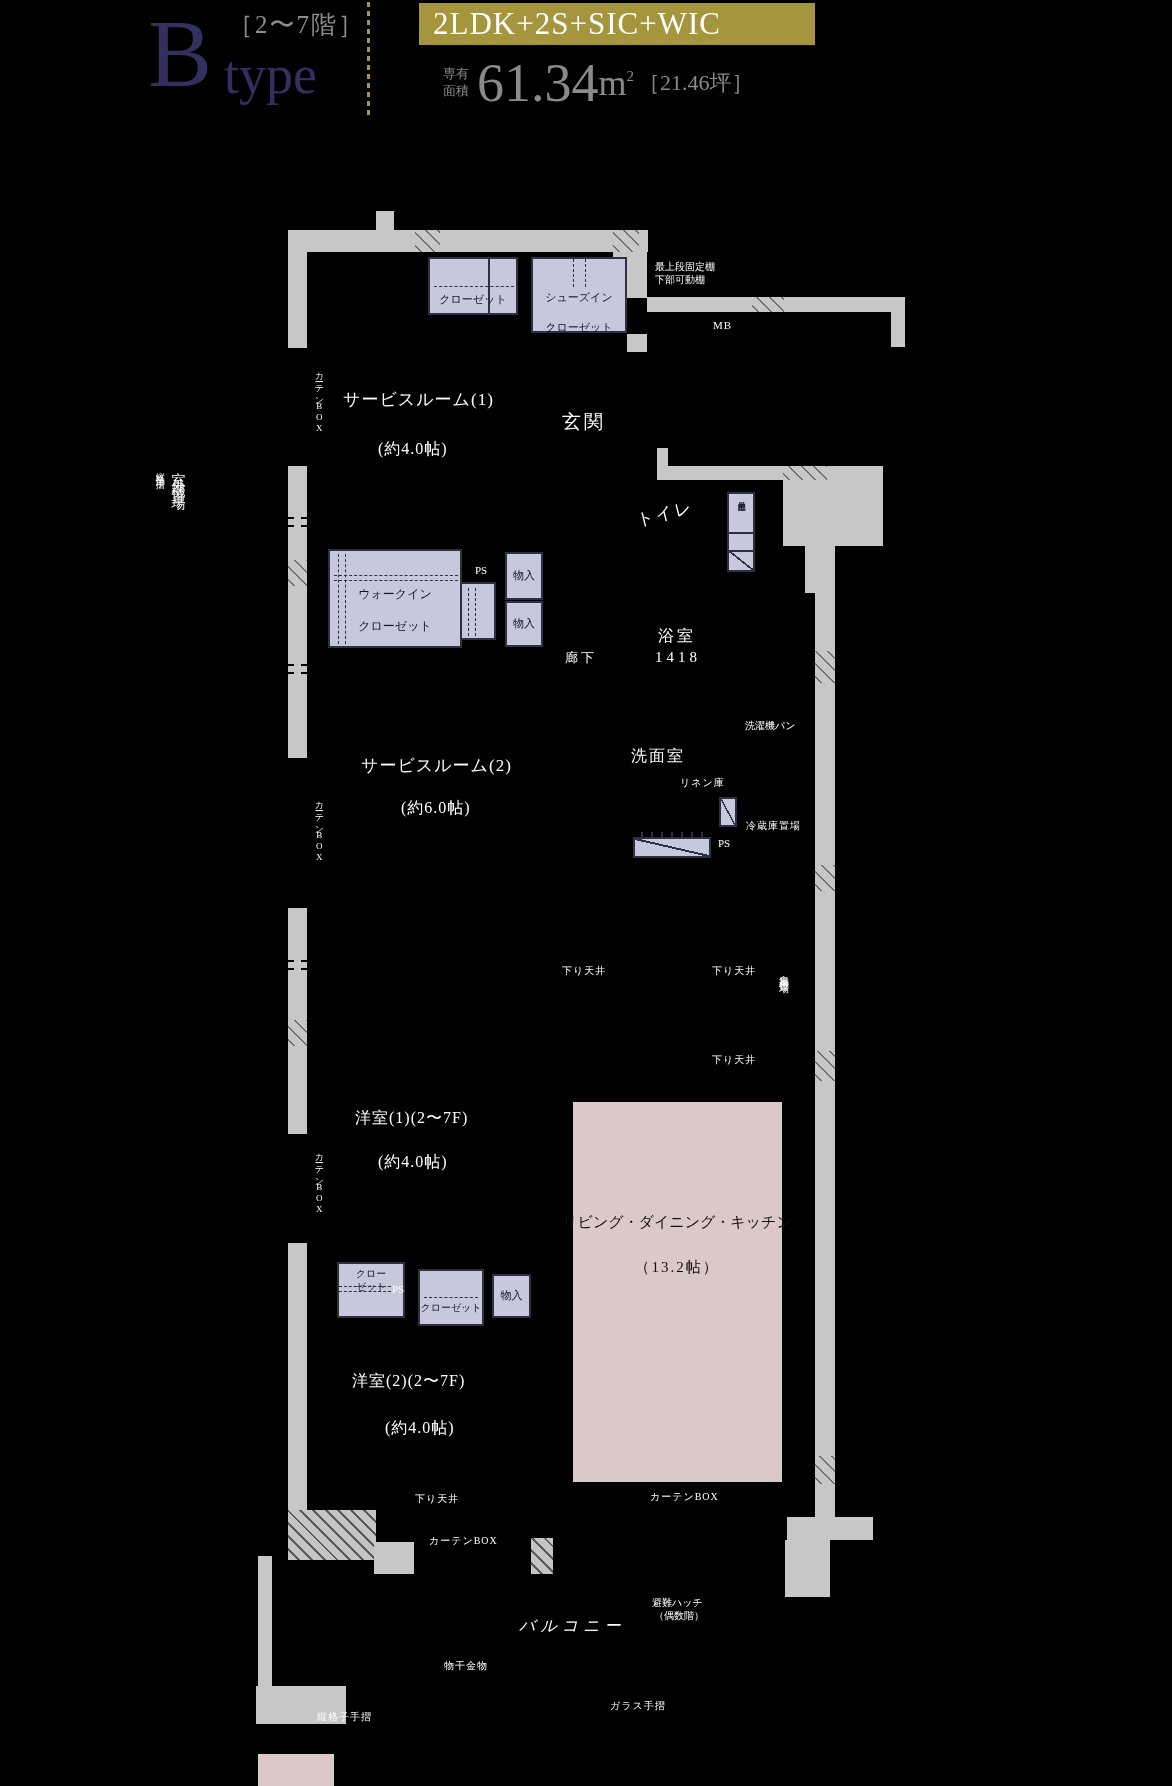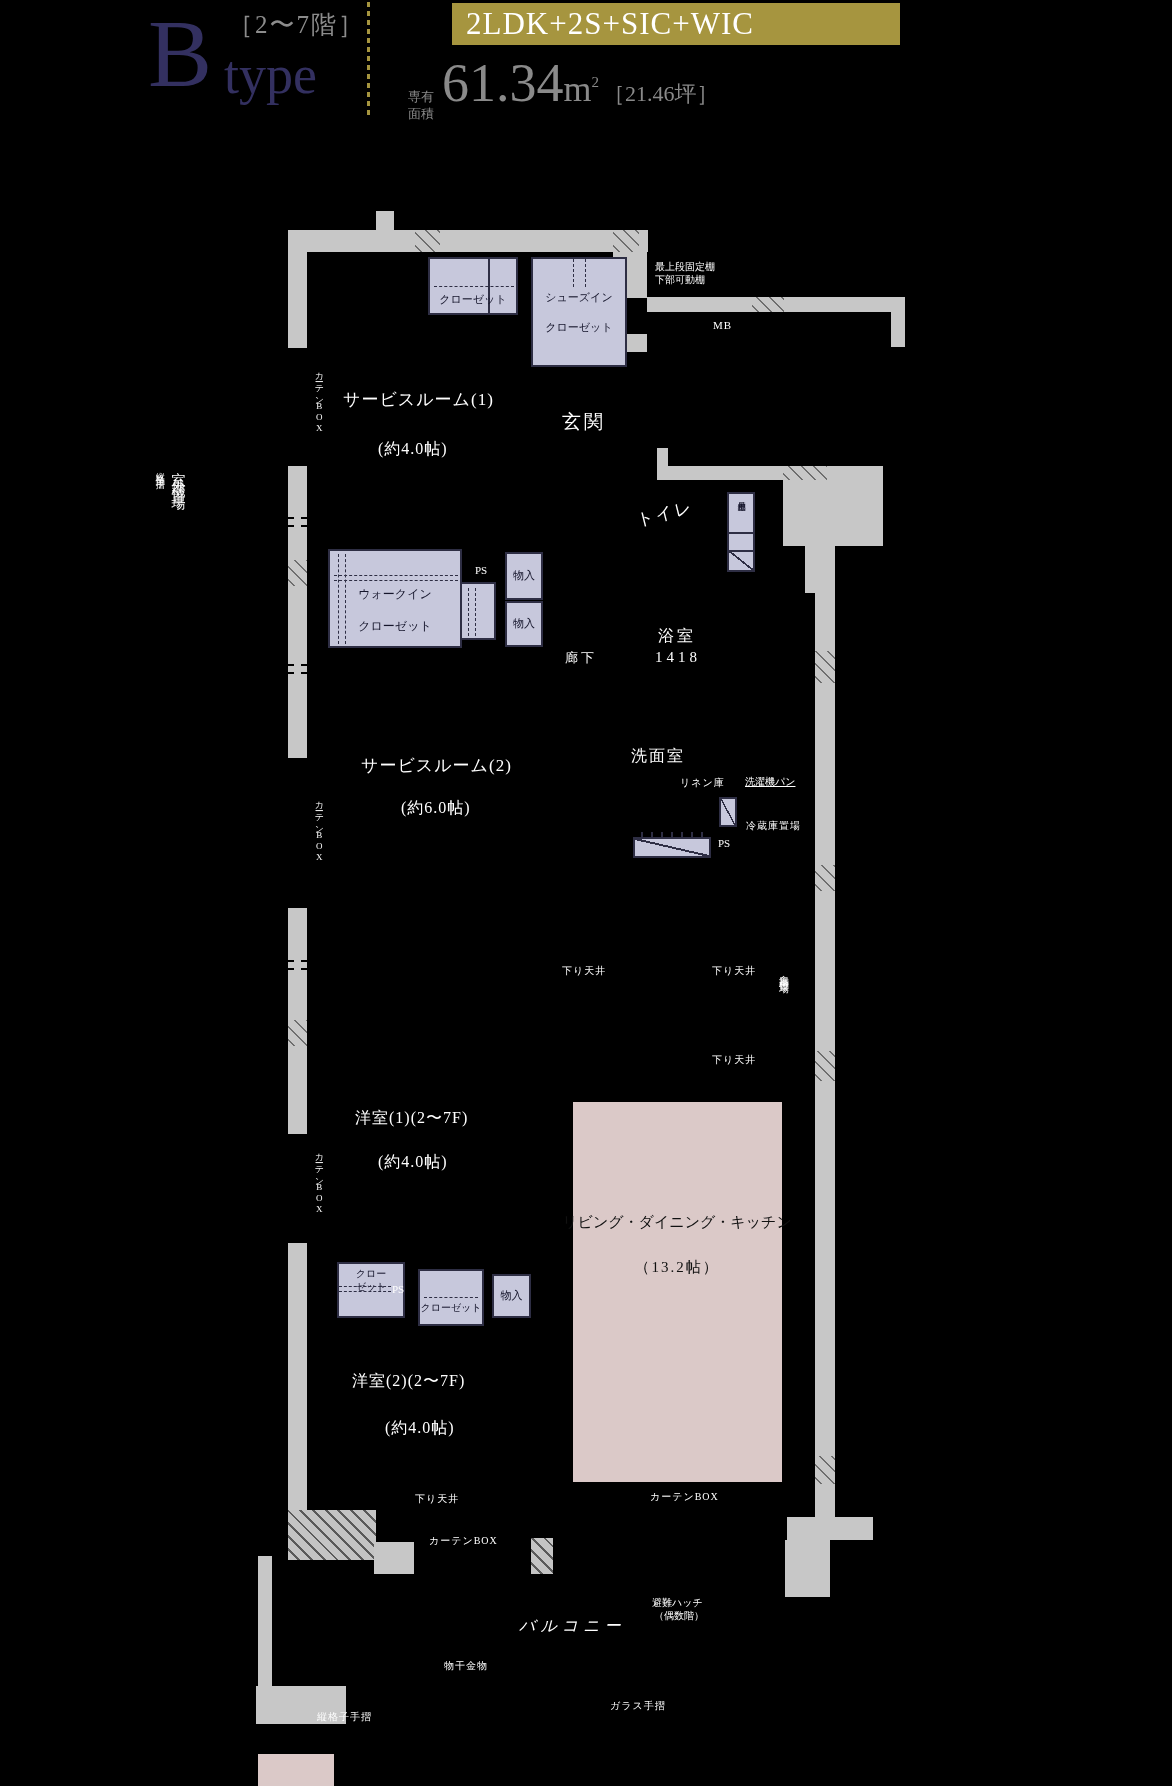--- a/index.html
+++ b/index.html
@@ -38,24 +38,24 @@
 </style>
 </head>
 <body>
 
 <div id="stage">
 
   <span class="hdr-b" style="left:148px;top:6px;font-size:96px;">B</span>
   <span class="hdr-range" style="left:228px;top:12px;font-size:25px;">［2〜7階］</span>
   <span class="hdr-type" style="left:224px;top:48px;font-size:54px;">type</span>
   <div class="hdr-divider" style="left:367px;top:2px;height:116px;"></div>
-  <div class="hdr-badge" style="left:452px;top:3px;width:448px;height:42px;">
+  <div class="hdr-badge" style="left:419px;top:3px;width:396px;height:42px;">
     <span>2LDK+2S+SIC+WIC</span>
   </div>
-  <div class="hdr-area" style="left:408px;top:56px;">
+  <div class="hdr-area" style="left:443px;top:56px;align-items:center;">
     <span class="hdr-arealabel">
       <span>専有</span><br>
       <span>面積</span>
     </span>
     <span class="hdr-num">61.34</span>
     <span class="hdr-unit"><span>m</span><span class="hdr-sup">2</span></span>
     <span class="hdr-tsubo">［21.46坪］</span>
   </div>
 
   <div class="wall" style="left:288px;top:230px;width:360px;height:22px;"></div>
@@ -95,21 +95,21 @@
   <div class="wall" style="left:256px;top:1686px;width:90px;height:38px;"></div>
   <div class="bhatch" style="left:531px;top:1538px;width:22px;height:36px;"></div>
   <div class="pink" style="left:258px;top:1754px;width:76px;height:32px;"></div>
 
   <div class="box" style="left:428px;top:257px;width:90px;height:58px;">
     <i class="vline" style="left:58px;top:0;width:2px;height:100%;"></i>
     <i class="dash" style="left:4px;top:27px;width:80px;"></i>
     <span class="bx-c" style="top:34px;font-size:11px;">クローゼット</span>
   </div>
 
-  <div class="box" style="left:531px;top:257px;width:96px;height:110px;">
+  <div class="box" style="left:531px;top:257px;width:96px;height:76px;">
     <i class="vdash" style="left:40px;top:0;height:28px;"></i>
     <i class="vdash" style="left:52px;top:0;height:28px;"></i>
     <span class="bx-c" style="top:32px;font-size:11px;">シューズイン</span>
     <span class="bx-c" style="top:62px;font-size:11px;">クローゼット</span>
   </div>
 
   <div class="box" style="left:727px;top:492px;width:28px;height:80px;">
     <i class="hline" style="left:0;top:38px;width:100%;height:1.5px;"></i>
     <i class="hline" style="left:0;top:56px;width:100%;height:1.5px;"></i>
     <i class="diag" style="left:0;top:57px;width:100%;height:19px;"></i>
@@ -167,21 +167,21 @@
   <span class="lbl v" style="left:314px;top:366px;font-size:9px;letter-spacing:1px;">カーテンBOX</span>
   <span class="lbl" style="left:343px;top:390px;font-size:17px;letter-spacing:1px;">サービスルーム(1)</span>
   <span class="lbl" style="left:378px;top:440px;font-size:16px;letter-spacing:1px;">(約4.0帖)</span>
   <span class="lbl" style="left:562px;top:411px;font-size:19px;letter-spacing:3px;">玄関</span>
   <span class="lbl" style="left:636px;top:504px;font-size:17px;letter-spacing:2px;transform:rotate(-14deg);">トイレ</span>
   <span class="lbl" style="left:658px;top:627px;font-size:16px;letter-spacing:3px;">浴室</span>
   <span class="lbl" style="left:655px;top:649px;font-size:15px;letter-spacing:4px;">1418</span>
   <span class="lbl" style="left:565px;top:651px;font-size:13px;letter-spacing:3px;">廊下</span>
   <span class="lbl" style="left:475px;top:564px;font-size:11px;">PS</span>
   <span class="lbl" style="left:631px;top:747px;font-size:16px;letter-spacing:2px;">洗面室</span>
-  <span class="lbl" style="left:745px;top:776px;font-size:10px;text-decoration:underline;">洗濯機パン</span>
+  <span class="lbl" style="left:745px;top:720px;font-size:10px;">洗濯機パン</span>
   <span class="lbl" style="left:680px;top:777px;font-size:10px;letter-spacing:1px;">リネン庫</span>
   <span class="lbl" style="left:746px;top:820px;font-size:10px;letter-spacing:1px;">冷蔵庫置場</span>
   <span class="lbl" style="left:718px;top:837px;font-size:11px;">PS</span>
   <span class="lbl" style="left:361px;top:756px;font-size:17px;letter-spacing:1px;">サービスルーム(2)</span>
   <span class="lbl" style="left:401px;top:799px;font-size:16px;letter-spacing:1px;">(約6.0帖)</span>
   <span class="lbl v" style="left:314px;top:795px;font-size:9px;letter-spacing:1px;">カーテンBOX</span>
   <span class="lbl" style="left:562px;top:965px;font-size:10px;letter-spacing:1px;">下り天井</span>
   <span class="lbl" style="left:712px;top:965px;font-size:10px;letter-spacing:1px;">下り天井</span>
   <span class="lbl v" style="left:778px;top:967px;font-size:10px;letter-spacing:2px;">食器棚置場</span>
   <span class="lbl" style="left:712px;top:1054px;font-size:10px;letter-spacing:1px;">下り天井</span>

